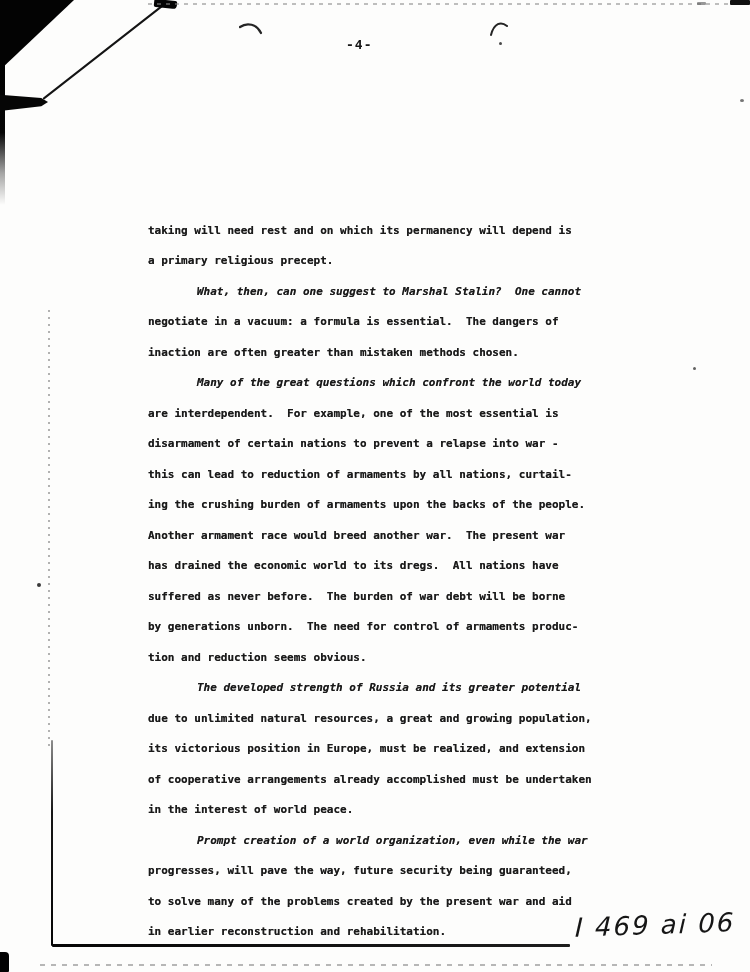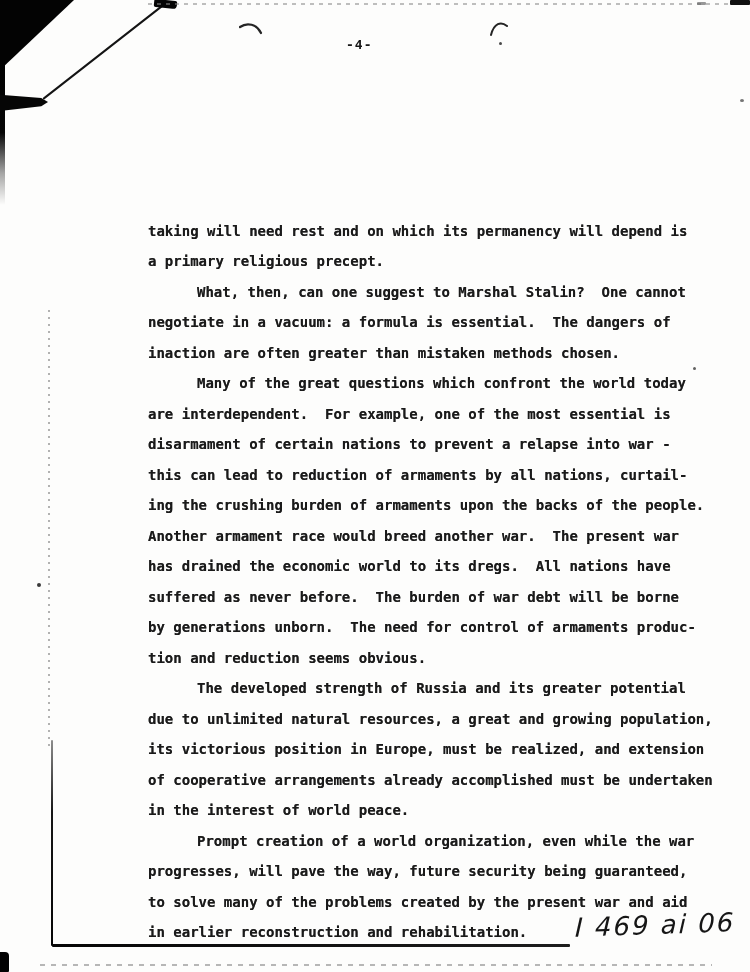--- a/index.html
+++ b/index.html
@@ -12,29 +12,29 @@
     font-family: "DejaVu Sans Mono", monospace;
   }
 
   
   .doc-text {
     position: absolute;
     left: 148px;
     top: 124px;
     width: 560px;
     color: var(--ink, #1a1a1a);
-    font-size: 14px;
+    font-size: 11px;
     font-weight: 700;
     line-height: 30.5px;
     white-space: pre;
     filter: blur(0.22px);
     text-shadow: 0 0 0.5px rgba(20,20,20,0.65);
   }
   .line { height: 30.5px; }
-  .line.indent { padding-left: 49px; }
+  .line.indent { padding-left: 49px; font-style: italic; }
 
   .page-number {
     position: absolute;
     left: 346px;
     top: 37px;
     font-size: 13px;
     font-weight: 700;
     letter-spacing: 1px;
     color: #171717;
     filter: blur(0.2px);

